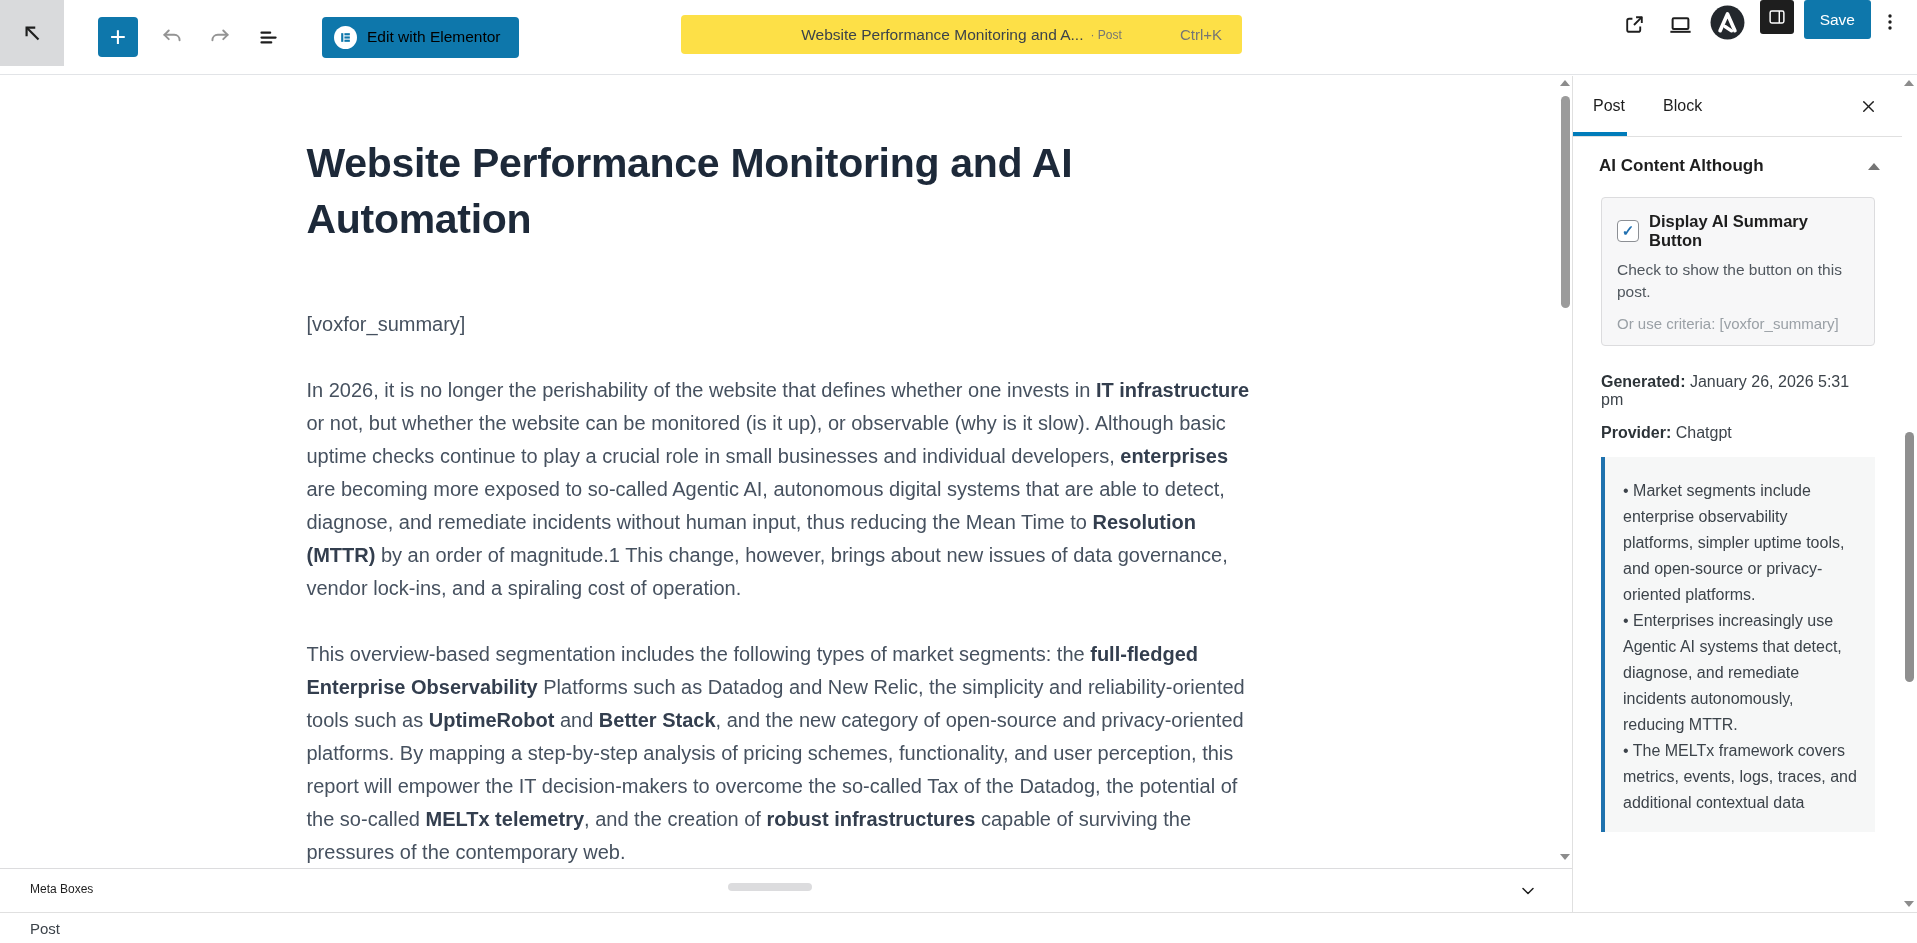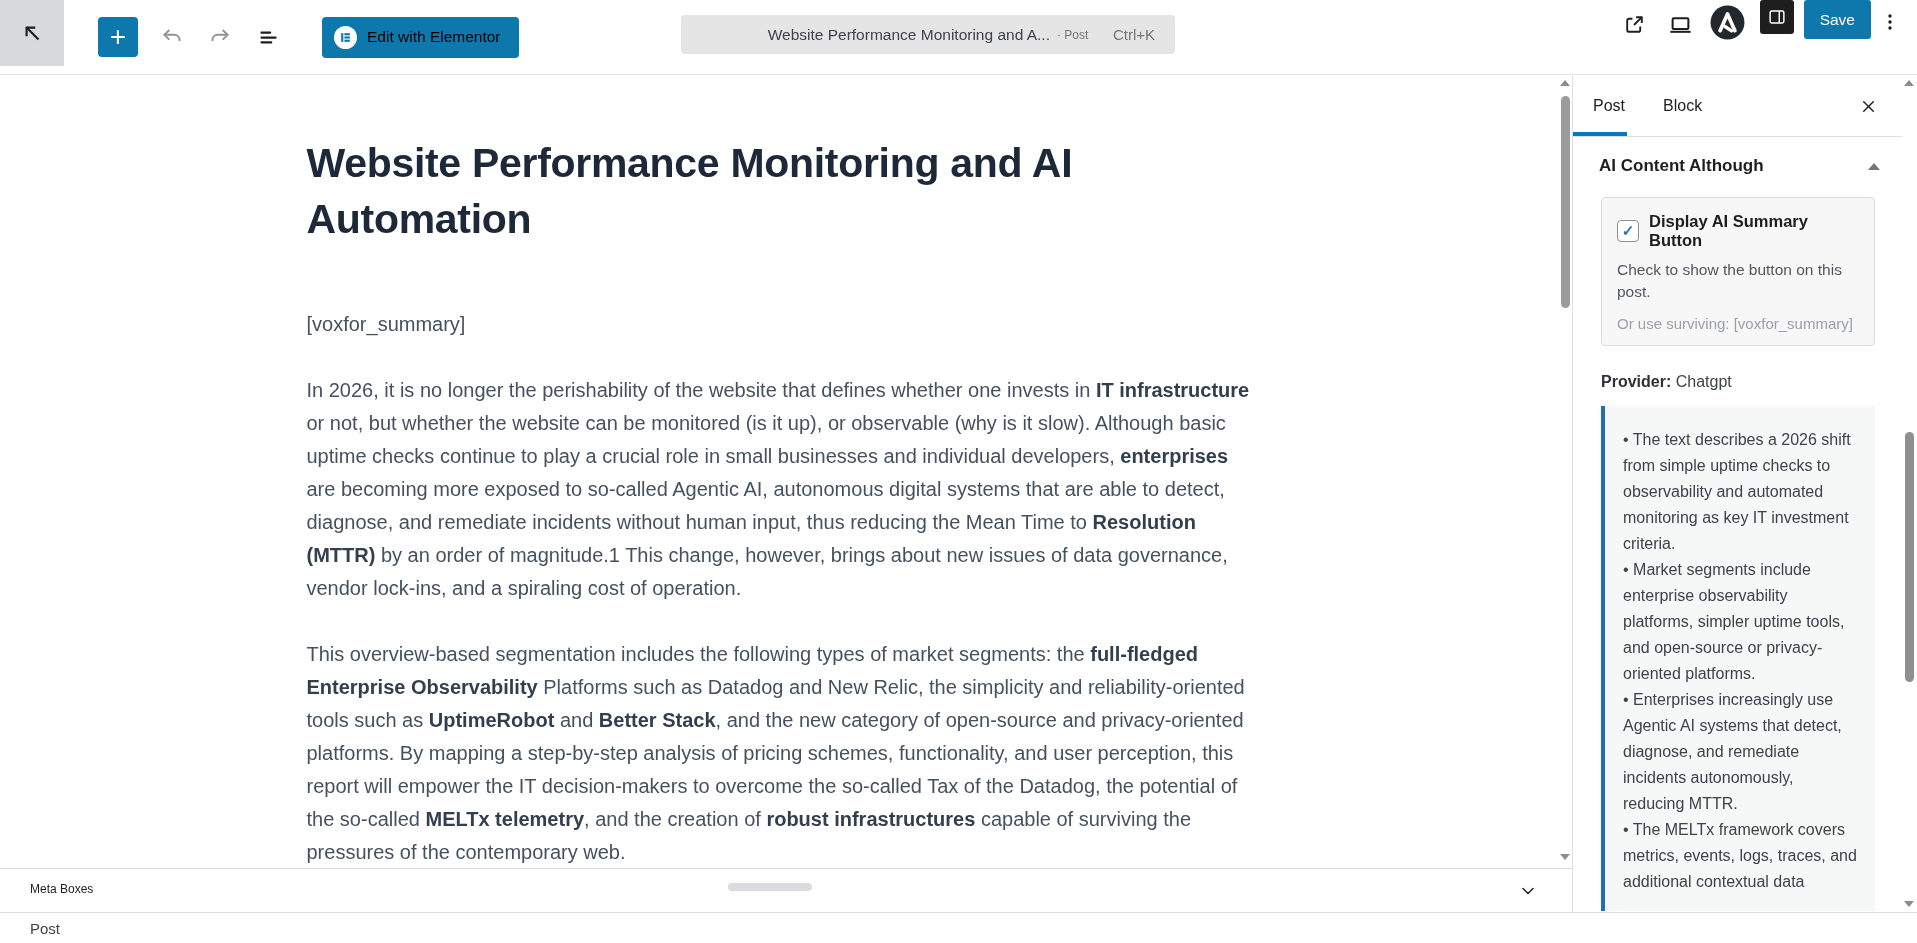--- a/index.html
+++ b/index.html
@@ -14,21 +14,21 @@
   .exit-btn { width:64px; height:66px; background:#d9dadc; display:flex; align-items:center;
     justify-content:center; cursor:pointer; flex:0 0 auto; align-self:flex-start; }
   .icon-btn { width:48px; height:48px; display:flex; align-items:center; justify-content:center; cursor:pointer; border-radius:2px; }
   .insert-btn { width:40px; height:40px; margin-left:34px; background:#0e77ab; border-radius:4px;
     color:#fff; font-size:28px; font-weight:400; display:flex; align-items:center; justify-content:center; cursor:pointer; }
   .elementor-btn { margin-left:30px; height:41px; padding:0 18px 0 12px; background:#0e77ab; border-radius:4px;
     display:flex; align-items:center; gap:10px; cursor:pointer; }
   .elementor-btn .e-circle { width:23px; height:23px; background:#fff; border-radius:50%;
     display:flex; align-items:center; justify-content:center; }
   .elementor-btn .label { color:#000000; font-size:15.5px; font-weight:500; }
-  .command-bar { position:absolute; left:681px; top:15px; width:494px; height:39px; background:#e5e5e5;
+  .command-bar { position:absolute; left:681px; top:15px; width:561px; height:39px; background:#fde047;
     border-radius:4px; display:flex; align-items:center; justify-content:center; cursor:pointer; }
   .command-bar .cmd-title { font-size:15.5px; color:#3c434a; }
   .command-bar .cmd-context { font-size:12px; color:#757575; margin-left:7px; }
   .command-bar .cmd-kbd { position:absolute; right:20px; font-size:15px; color:#757575; }
   .top-right { position:absolute; right:12px; top:0; height:75px; display:flex; align-items:flex-start; gap:4px; }
   .astra-btn { width:44px; height:44px; display:flex; align-items:center; justify-content:center; cursor:pointer; }
   .settings-btn { width:34px; height:34px; background:#1e1e1e; border-radius:3px; display:flex;
     align-items:center; justify-content:center; margin:0 6px; cursor:pointer; }
   .save-btn { height:39px; padding:0 16px; background:#0e77ab; color:#fff; font-size:15.5px;
     border:none; border-radius:3px; cursor:pointer; font-family:inherit; }
@@ -245,30 +245,33 @@
       <span class="title">AI Content Although</span>
       <span class="tri-up"></span>
     </div>
 
     <div class="sb-box">
       <div class="cb-row">
         <span class="checkbox">✓</span>
         <span class="cb-label">Display AI Summary Button</span>
       </div>
       <div class="cb-help">Check to show the button on this post.</div>
-      <div class="cb-shortcode">Or use surviving: [voxfor_summary]</div>
-    </div>
-
+      <div class="cb-shortcode">Or use criteria: [voxfor_summary]</div>
+    </div>
+
+    <div class="sb-meta">
+      <b>Generated:</b>
+      <span>January 26, 2026 5:31 pm</span>
+    </div>
     <div class="sb-meta">
       <b>Provider:</b>
       <span>Chatgpt</span>
     </div>
 
     <div class="sb-quote" id="summary-quote">
-        <p>• The text describes a 2026 shift from simple uptime checks to observability and automated monitoring as key IT investment criteria.</p>
         <p>• Market segments include enterprise observability platforms, simpler uptime tools, and open-source or privacy-oriented platforms.</p>
         <p>• Enterprises increasingly use Agentic AI systems that detect, diagnose, and remediate incidents autonomously, reducing MTTR.</p>
         <p>• The MELTx framework covers metrics, events, logs, traces, and additional contextual data</p>
       </div>
   </div>
 
   <div class="sb-scroll">
     <div class="scroll-arrow arrow-up"></div>
     <div class="thumb"></div>
     <div class="scroll-arrow arrow-down" style="bottom:6px;"></div>

